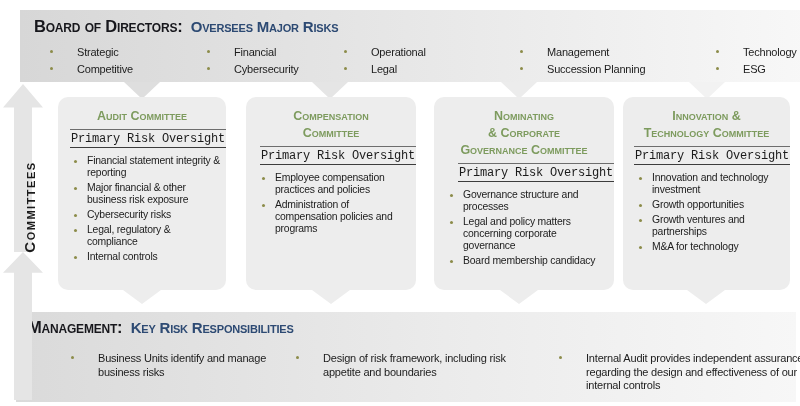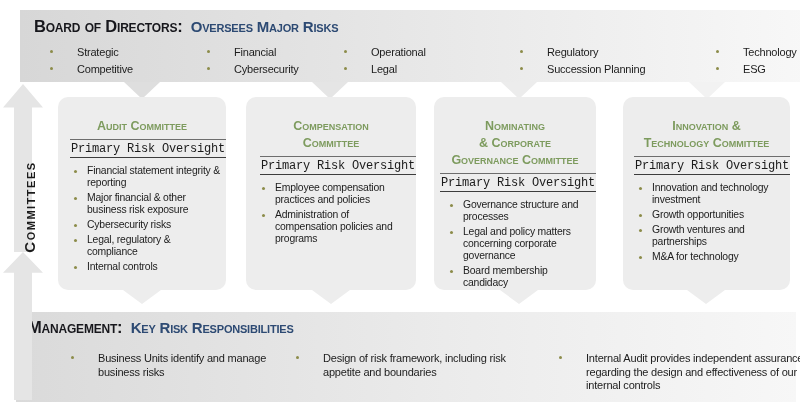--- a/index.html
+++ b/index.html
@@ -46,21 +46,21 @@
   }
 
   
   .cbox {
     position:absolute; top:97px; height:193px; background:#ededed; border-radius:10px;
     overflow:hidden;
   }
   .cbox-tail { position:absolute; top:290px; width:38px; height:14px; background:#ededed;
     clip-path:polygon(0 0,100% 0,50% 100%); }
   .cbox-title {
-    margin-top:21px; text-align:center;
+    margin-top:11px; text-align:center;
     font-variant:small-caps; font-weight:700; font-size:12.5px; line-height:17px;
     color:#7d9b5e; letter-spacing:0;
   }
   .cbox-title span { display:block; }
   .pro-wrap { text-align:right; margin-top:4px;font-family:Liberation Mono, monospace; }
   .pro {
     display:inline-block; font-size:12px; color:#1b1b1b; padding:2px 1px 1px 1px;
     border-top:1px solid #6d6d6d; border-bottom:1px solid #3c3c3c;
   }
   .cbox ul { list-style:none; margin-top:7px; padding:0 5px 0 29px; }
@@ -117,21 +117,21 @@
           <span>Operational</span>
         </div>
       <div class="risk-item">
           <span class="dot"></span>
           <span>Legal</span>
         </div>
     </div>
     <div class="risk-col" style="left:500px">
       <div class="risk-item">
           <span class="dot"></span>
-          <span>Regulatory</span>
+          <span>Management</span>
         </div>
       <div class="risk-item">
           <span class="dot"></span>
           <span>Succession Planning</span>
         </div>
     </div>
     <div class="risk-col" style="left:696px">
       <div class="risk-item">
           <span class="dot"></span>
           <span>Technology</span>
@@ -200,21 +200,21 @@
       <span>Committee</span>
     </div>
     <div class="pro-wrap"><span class="pro">Primary Risk Oversight</span></div>
     <ul>
       <li>Employee compensation practices and policies</li>
       <li>Administration of compensation policies and programs</li>
     </ul>
   </div>
   <div class="cbox-tail" style="left:312px"></div>
 
-  <div class="cbox" style="left:434px;width:162px">
+  <div class="cbox" style="left:434px;width:180px">
     <div class="cbox-title">
       <span>Nominating</span>
       <span>&amp; Corporate</span>
       <span>Governance Committee</span>
     </div>
     <div class="pro-wrap"><span class="pro">Primary Risk Oversight</span></div>
     <ul>
       <li>Governance structure and processes</li>
       <li>Legal and policy matters concerning corporate governance</li>
       <li>Board membership candidacy</li>

